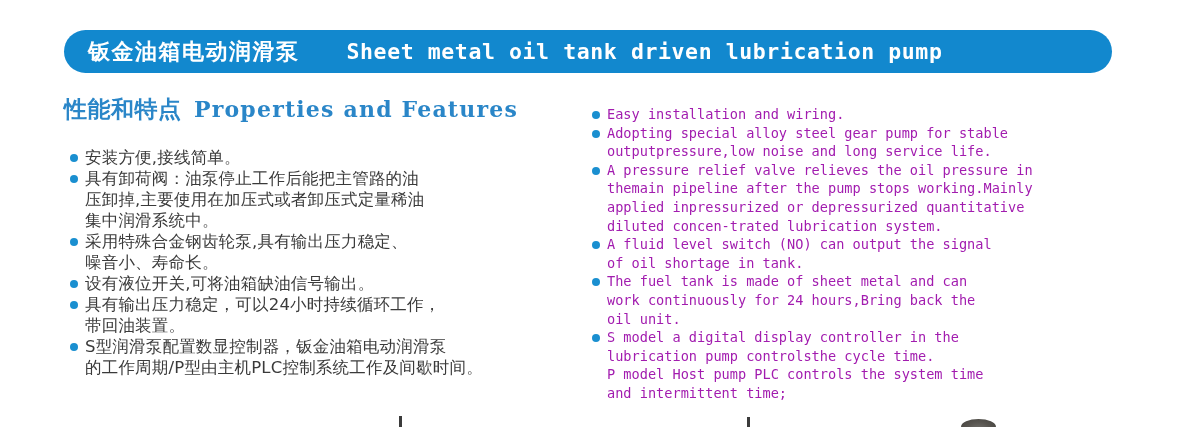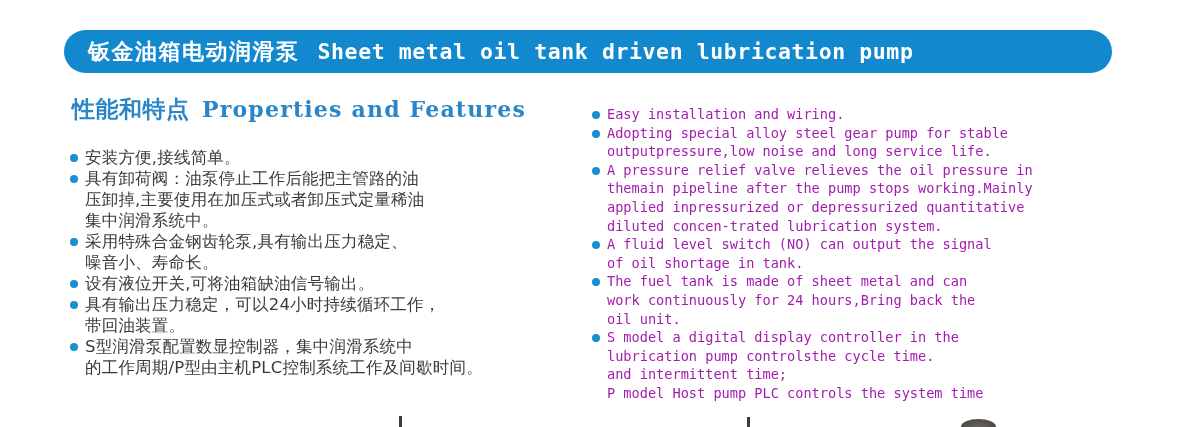--- a/index.html
+++ b/index.html
@@ -23,41 +23,42 @@
     top: 30px;
     width: 1048px;
     height: 43px;
     background: #1288ce;
     border-radius: 22px;
     display: flex;
     align-items: center;
     box-sizing: border-box;
     padding-left: 24px;
     white-space: nowrap;
+    gap: 29px;
   }
   #title-banner .t-cn {
     color: #ffffff;
     font-family: "DejaVu Sans", sans-serif;
     font-size: 22px;
     font-weight: bold;
     letter-spacing: 1.5px;
   }
   #title-banner .t-en {
     color: #ffffff;
     font-family: "DejaVu Sans Mono", monospace;
     font-size: 21.5px;
     font-weight: bold;
     letter-spacing: 0.6px;
     margin-left: 18px;
   }
 
   
   #section-heading {
     position: absolute;
-    left: 72px;
+    left: 64px;
     top: 94px;
     white-space: nowrap;
   }
   #section-heading .h-cn {
     color: #2a86c8;
     font-family: "DejaVu Sans", sans-serif;
     font-size: 23px;
     font-weight: bold;
     letter-spacing: 0.5px;
   }
@@ -168,21 +169,21 @@
       <span class="ln">噪音小、寿命长。</span>
     </li>
     <li>
       <span class="ln">设有液位开关,可将油箱缺油信号输出。</span>
     </li>
     <li>
       <span class="ln">具有输出压力稳定，可以24小时持续循环工作，</span>
       <span class="ln">带回油装置。</span>
     </li>
     <li>
-      <span class="ln">S型润滑泵配置数显控制器，集中润滑系统中</span>
+      <span class="ln">S型润滑泵配置数显控制器，钣金油箱电动润滑泵</span>
       <span class="ln">的工作周期/P型由主机PLC控制系统工作及间歇时间。</span>
     </li>
   </ul>
 
 <ul class="feature-list" id="features-en">
     <li>
       <span class="ln">Easy installation and wiring.</span>
     </li>
     <li>
       <span class="ln">Adopting special alloy steel gear pump for stable</span>
@@ -199,20 +200,20 @@
       <span class="ln">of oil shortage in tank.</span>
     </li>
     <li>
       <span class="ln">The fuel tank is made of sheet metal and can</span>
       <span class="ln">work continuously for 24 hours,Bring back the</span>
       <span class="ln">oil unit.</span>
     </li>
     <li>
       <span class="ln">S model a digital display controller in the</span>
       <span class="ln">lubrication pump controlsthe cycle time.</span>
+      <span class="ln">P model Host pump PLC controls the system time</span>
       <span class="ln">and intermittent time;</span>
-      <span class="ln">P model Host pump PLC controls the system time</span>
     </li>
   </ul>
 
 <div class="bottom-mark" id="bottom-tick-left"></div>
 <div class="bottom-mark" id="bottom-tick-right"></div>
 <div id="bottom-ellipse"></div>
 
 </body></html>

